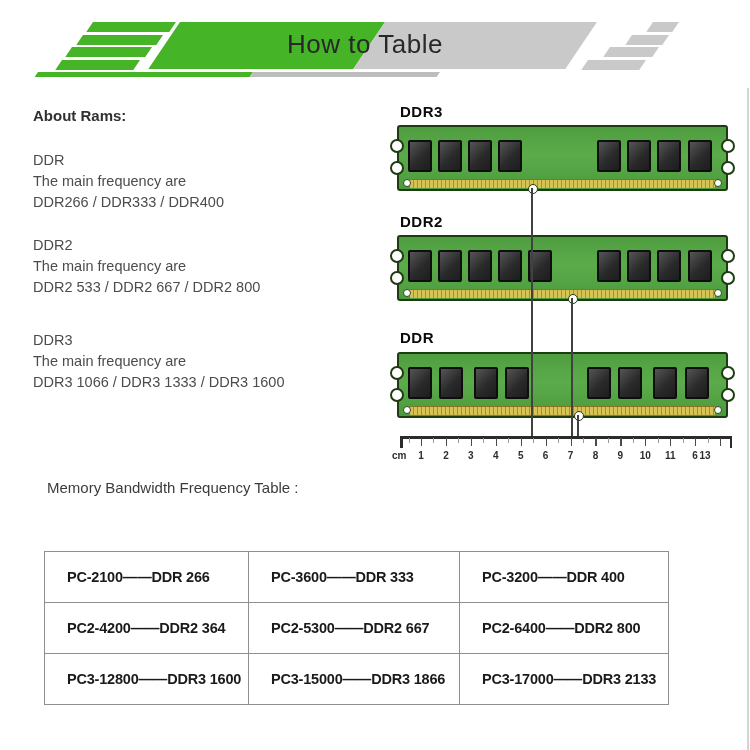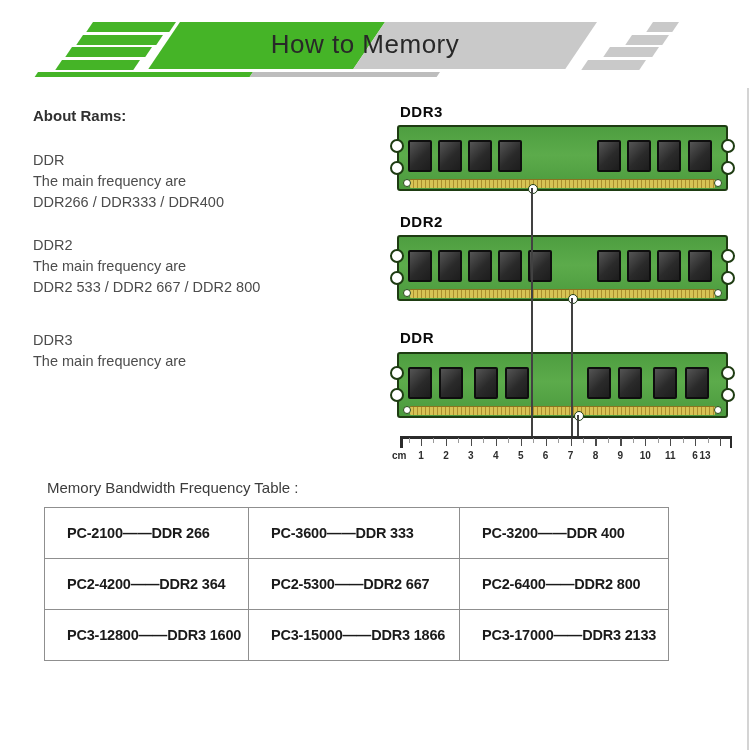--- a/index.html
+++ b/index.html
@@ -46,21 +46,21 @@
   .tick-minor{position:absolute;top:2px;width:1px;height:5px;background:#9a9a9a;}
   .tick-label{position:absolute;top:14px;width:20px;text-align:center;
     font-size:10px;font-weight:bold;color:#2d2d2d;}
   .unit-label{position:absolute;top:14px;left:-1px;font-size:10px;font-weight:bold;color:#2d2d2d;}
 
   
   .table-title{position:absolute;left:47px;top:479px;font-size:15px;color:#3c3c3c;}
   table.freq{position:absolute;left:44px;top:507px;border-collapse:collapse;table-layout:fixed;}
   table.freq td{border:1px solid #8f8f8f;height:50px;padding:0 0 0 22px;
     font-size:14.5px;font-weight:bold;color:#1a1a1a;letter-spacing:-0.2px;white-space:nowrap;}
-  table.freq{border:1.5px solid #868686;}
+  table.freq{border:1.5px solid #868686;margin-top:44px;}
 
   .right-edge{position:absolute;right:1px;top:88px;bottom:0;width:2px;background:#d4d4d4;}
 </style>
 </head>
 <body>
 
 <div class="page">
 
   <div>
     <div>
@@ -72,39 +72,40 @@
     <div class="skew banner-green" style="left: 180px; top: 22px; width: 205px; height: 47px; background: rgb(69, 180, 39);"></div>
     <div class="skew banner-gray" style="left: 385px; top: 22px; width: 212px; height: 47px; background: rgb(201, 201, 201);"></div>
     <div>
       <div class="skew banner-gray" style="left: 653px; top: 22px; width: 26px; height: 10px; background: rgb(201, 201, 201);"></div>
       <div class="skew banner-gray" style="left: 632px; top: 34.5px; width: 37px; height: 10px; background: rgb(201, 201, 201);"></div>
       <div class="skew banner-gray" style="left: 610px; top: 47px; width: 49px; height: 10px; background: rgb(201, 201, 201);"></div>
       <div class="skew banner-gray" style="left: 588px; top: 59.5px; width: 58px; height: 10px; background: rgb(201, 201, 201);"></div>
     </div>
     <div class="skew underline banner-green" style="left: 38px; width: 215px; background: rgb(69, 180, 39);"></div>
     <div class="skew underline banner-ugray" style="left: 253px; width: 187px; background: rgb(189, 189, 189);"></div>
-    <div class="banner-title">How to Memory</div>
+    <div class="banner-title">How to Table</div>
   </div>
 
   <div class="about">
     <div class="about-heading">About Rams:</div>
     <div>
         <div class="about-section" style="margin-bottom: 22px;">
           <div>DDR</div>
           <div>The main frequency are</div>
           <div>DDR266 / DDR333 / DDR400</div>
         </div>
         <div class="about-section" style="margin-bottom: 32px;">
           <div>DDR2</div>
           <div>The main frequency are</div>
           <div>DDR2 533 / DDR2 667 / DDR2 800</div>
         </div>
         <div class="about-section" style="margin-bottom: 6px;">
           <div>DDR3</div>
           <div>The main frequency are</div>
+          <div>DDR3 1066 / DDR3 1333 / DDR3 1600</div>
         </div>
       </div>
   </div>
 
   <div id="diagram">
       <div class="module-label" style="top: 103px;">DDR3</div>
       <div class="ram-body" style="top: 125px;">
         <div class="chip" style="left: 9px;"></div>
         <div class="chip" style="left: 39px;"></div>
         <div class="chip" style="left: 69px;"></div>

